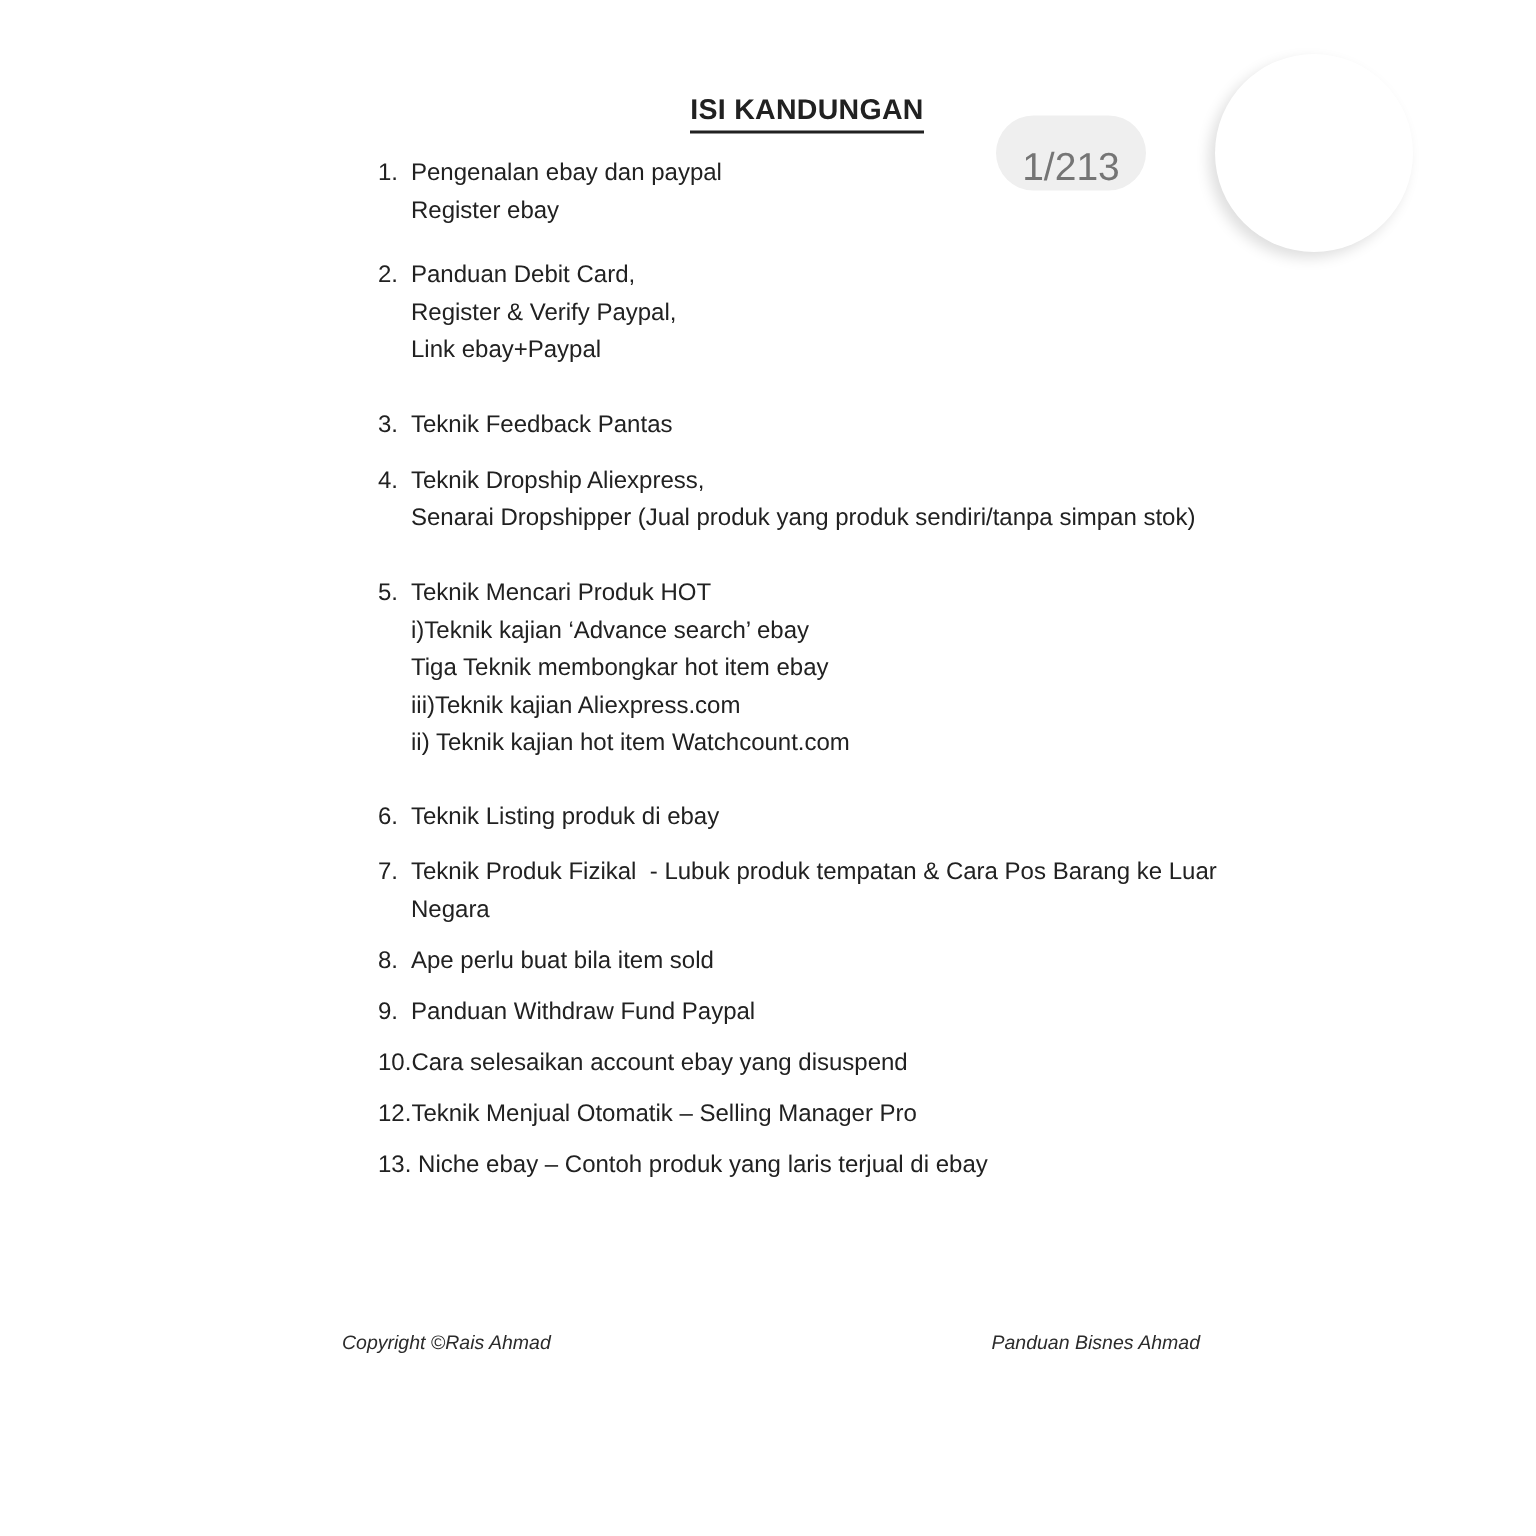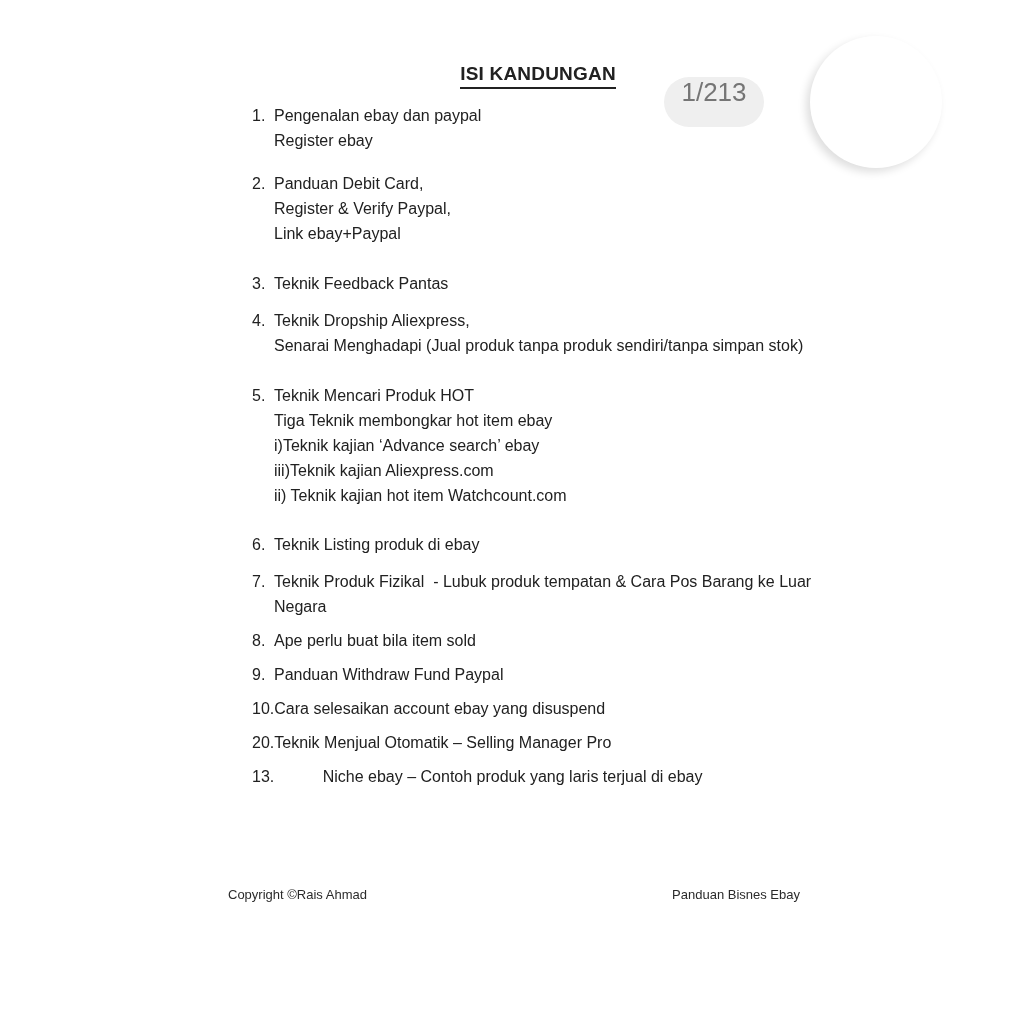--- a/index.html
+++ b/index.html
@@ -28,43 +28,43 @@
     display:inline-block;border-bottom:2px solid var(--text);padding-bottom:1px;
   }
   .toc-list{font-size:16px;line-height:25px;}
   .toc-item{display:flex;margin-bottom:9px;}
   .toc-item:nth-child(1){margin-bottom:18px;}
   .toc-item:nth-child(2){margin-bottom:25px;}
   .toc-item:nth-child(3){margin-bottom:12px;}
   .toc-item:nth-child(4){margin-bottom:25px;}
   .toc-item:nth-child(5){margin-bottom:24px;}
   .toc-item:nth-child(6){margin-bottom:12px;}
-  .toc-item:last-child{margin-bottom:0;gap:44px;}
+  .toc-item:last-child{margin-bottom:0;}
   .toc-num{flex:0 0 auto;min-width:22px;white-space:pre;}
   .toc-lines{flex:1 1 auto;}
   .toc-line{white-space:pre-wrap;}
   
   .counter-badge{
     position:absolute;left:664px;top:77px;width:100px;height:50px;
     border-radius:25px;background:var(--badge-bg);
-    display:flex;align-items:flex-start;justify-content:center;
+    display:flex;align-items:flex-end;justify-content:center;
     font-size:26px;color:var(--badge-text);
   }
   
   .next-btn{
     position:absolute;left:810px;top:36px;width:132px;height:132px;
     border-radius:50%;background:#ffffff;border:none;padding:0;
     box-shadow:-4px 4px 9px rgba(0,0,0,0.13);
     cursor:pointer;
   }
   
   .footer{
     position:absolute;left:228px;top:887px;width:572px;
     display:flex;justify-content:space-between;
-    font-size:13px;color:#2b2b2b;line-height:16px;
+    font-size:13px;font-style:italic;color:#2b2b2b;line-height:16px;
   }
 </style>
 </head>
 <body>
 
 <button class="next-btn" aria-label="next image"></button>
 
 <div class="counter-badge">
   <span>1/213</span>
 </div>
@@ -90,29 +90,29 @@
       <div class="toc-item">
         <span class="toc-num">3.</span>
         <div class="toc-lines">
           <div class="toc-line">Teknik Feedback Pantas</div>
         </div>
       </div>
       <div class="toc-item">
         <span class="toc-num">4.</span>
         <div class="toc-lines">
           <div class="toc-line">Teknik Dropship Aliexpress,</div>
-          <div class="toc-line">Senarai Menghadapi (Jual produk tanpa produk sendiri/tanpa simpan stok)</div>
+          <div class="toc-line">Senarai Dropshipper (Jual produk yang produk sendiri/tanpa simpan stok)</div>
         </div>
       </div>
       <div class="toc-item">
         <span class="toc-num">5.</span>
         <div class="toc-lines">
           <div class="toc-line">Teknik Mencari Produk HOT</div>
+          <div class="toc-line">i)Teknik kajian ‘Advance search’ ebay</div>
           <div class="toc-line">Tiga Teknik membongkar hot item ebay</div>
-          <div class="toc-line">i)Teknik kajian ‘Advance search’ ebay</div>
           <div class="toc-line">iii)Teknik kajian Aliexpress.com</div>
           <div class="toc-line">ii) Teknik kajian hot item Watchcount.com</div>
         </div>
       </div>
       <div class="toc-item">
         <span class="toc-num">6.</span>
         <div class="toc-lines">
           <div class="toc-line">Teknik Listing produk di ebay</div>
         </div>
       </div>
@@ -135,30 +135,30 @@
           <div class="toc-line">Panduan Withdraw Fund Paypal</div>
         </div>
       </div>
       <div class="toc-item">
         <span class="toc-num">10.</span>
         <div class="toc-lines">
           <div class="toc-line">Cara selesaikan account ebay yang disuspend</div>
         </div>
       </div>
       <div class="toc-item">
-        <span class="toc-num">20.</span>
+        <span class="toc-num">12.</span>
         <div class="toc-lines">
           <div class="toc-line">Teknik Menjual Otomatik – Selling Manager Pro</div>
         </div>
       </div>
       <div class="toc-item">
         <span class="toc-num">13.</span>
         <div class="toc-lines">
           <div class="toc-line"> Niche ebay – Contoh produk yang laris terjual di ebay</div>
         </div>
       </div>
     </div>
 </div>
 
 <div class="footer">
   <span>Copyright ©Rais Ahmad</span>
-  <span>Panduan Bisnes Ebay</span>
+  <span>Panduan Bisnes Ahmad</span>
 </div>
 
 </body></html>

